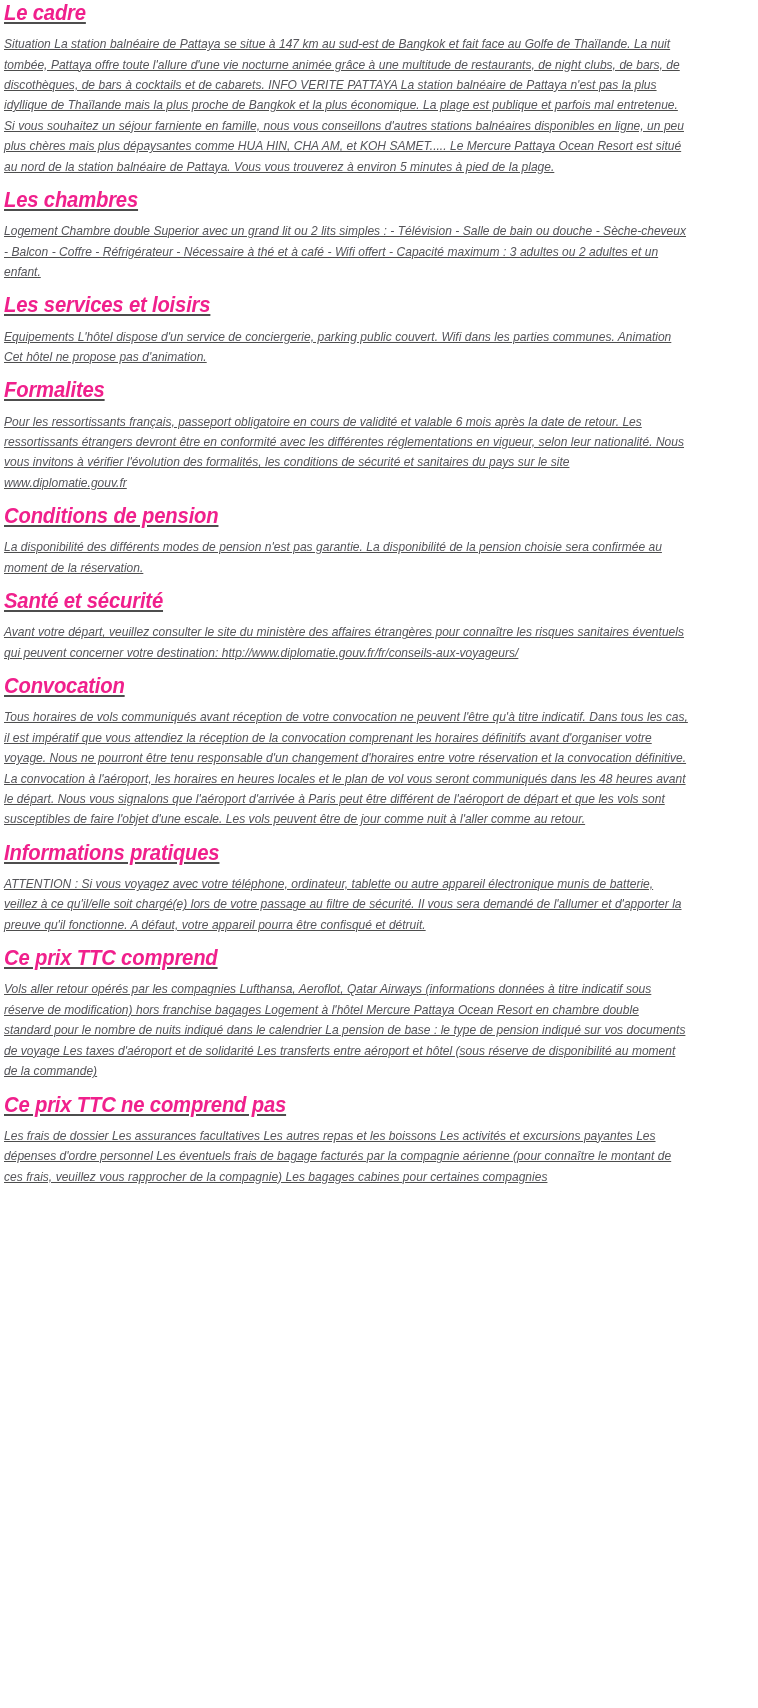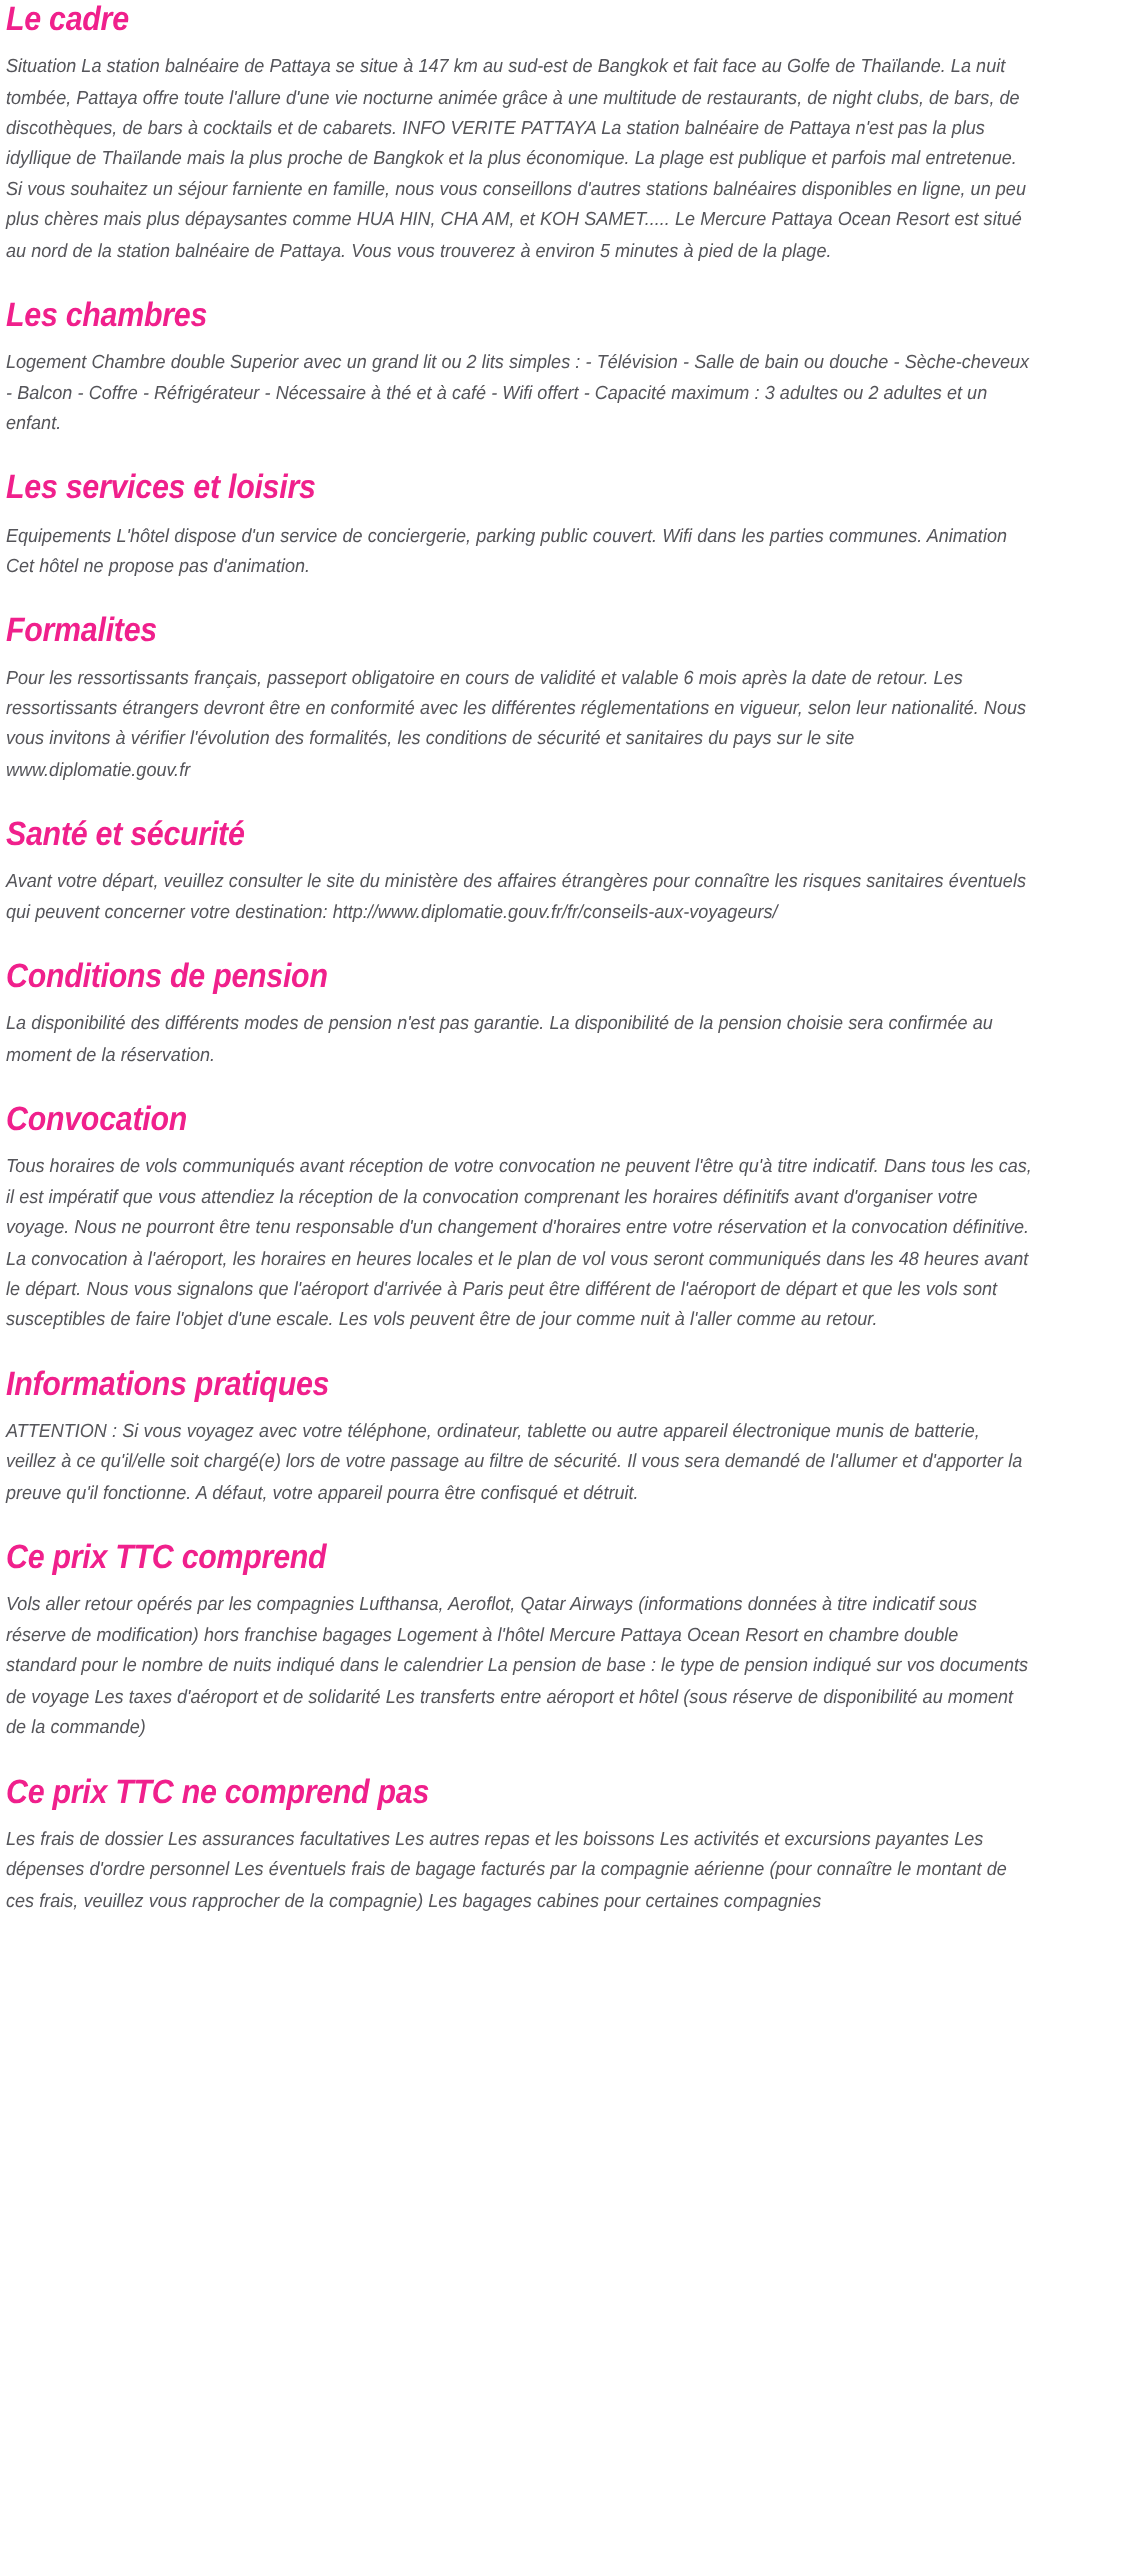--- a/index.html
+++ b/index.html
@@ -11,26 +11,27 @@
   body {
     width: 758px;
     font-family: "Liberation Sans", "DejaVu Sans", sans-serif;
     color: #4d4d4d;
     -webkit-font-smoothing: antialiased;
   }
   .page {
     width: 696px;
     box-sizing: border-box;
     padding: 0 8px 10px 4px;
+    text-decoration: underline;
   }
   .section {
     margin: 0;
   }
   .section + .section {
-    margin-top: 20px;
+    margin-top: 10px;
   }
   h2.section-title {
     margin: 0 0 9px 0;
     padding: 0;
     font-family: "Liberation Sans", "DejaVu Sans", sans-serif;
     font-size: 22.5px;
     line-height: 1.12;
     font-weight: 700;
     font-style: italic;
     letter-spacing: -0.2px;
@@ -75,27 +76,27 @@
     <p class="body-text">Equipements L'hôtel dispose d'un service de conciergerie, parking public couvert. Wifi dans les parties communes. Animation Cet hôtel ne propose pas d'animation.</p>
   </div>
 
 
   <div class="section">
     <h2 class="section-title">Formalites</h2>
     <p class="body-text">Pour les ressortissants français, passeport obligatoire en cours de validité et valable 6 mois après la date de retour. Les ressortissants étrangers devront être en conformité avec les différentes réglementations en vigueur, selon leur nationalité. Nous vous invitons à vérifier l'évolution des formalités, les conditions de sécurité et sanitaires du pays sur le site www.diplomatie.gouv.fr</p>
   </div>
 
   <div class="section">
-    <h2 class="section-title">Santé et sécurité</h2>
-    <p class="body-text">Avant votre départ, veuillez consulter le site du ministère des affaires étrangères pour connaître les risques sanitaires éventuels qui peuvent concerner votre destination: http://www.diplomatie.gouv.fr/fr/conseils-aux-voyageurs/</p>
+    <h2 class="section-title">Conditions de pension</h2>
+    <p class="body-text">La disponibilité des différents modes de pension n'est pas garantie. La disponibilité de la pension choisie sera confirmée au moment de la réservation.</p>
   </div>
 
   <div class="section">
-    <h2 class="section-title">Conditions de pension</h2>
-    <p class="body-text">La disponibilité des différents modes de pension n'est pas garantie. La disponibilité de la pension choisie sera confirmée au moment de la réservation.</p>
+    <h2 class="section-title">Santé et sécurité</h2>
+    <p class="body-text">Avant votre départ, veuillez consulter le site du ministère des affaires étrangères pour connaître les risques sanitaires éventuels qui peuvent concerner votre destination: http://www.diplomatie.gouv.fr/fr/conseils-aux-voyageurs/</p>
   </div>
 
   <div class="section">
     <h2 class="section-title">Convocation</h2>
     <p class="body-text">Tous horaires de vols communiqués avant réception de votre convocation ne peuvent l'être qu'à titre indicatif. Dans tous les cas, il est impératif que vous attendiez la réception de la convocation comprenant les horaires définitifs avant d'organiser votre voyage. Nous ne pourront être tenu responsable d'un changement d'horaires entre votre réservation et la convocation définitive. La convocation à l'aéroport, les horaires en heures locales et le plan de vol vous seront communiqués dans les 48 heures avant le départ. Nous vous signalons que l'aéroport d'arrivée à Paris peut être différent de l'aéroport de départ et que les vols sont susceptibles de faire l'objet d'une escale. Les vols peuvent être de jour comme nuit à l'aller comme au retour.</p>
   </div>
 
   <div class="section">
     <h2 class="section-title">Informations pratiques</h2>
     <p class="body-text">ATTENTION : Si vous voyagez avec votre téléphone, ordinateur, tablette ou autre appareil électronique munis de batterie, veillez à ce qu'il/elle soit chargé(e) lors de votre passage au filtre de sécurité. Il vous sera demandé de l'allumer et d'apporter la preuve qu'il fonctionne. A défaut, votre appareil pourra être confisqué et détruit.</p>

